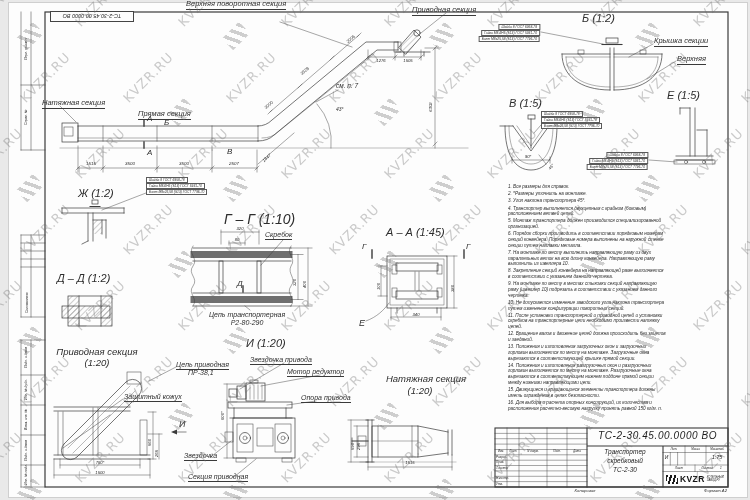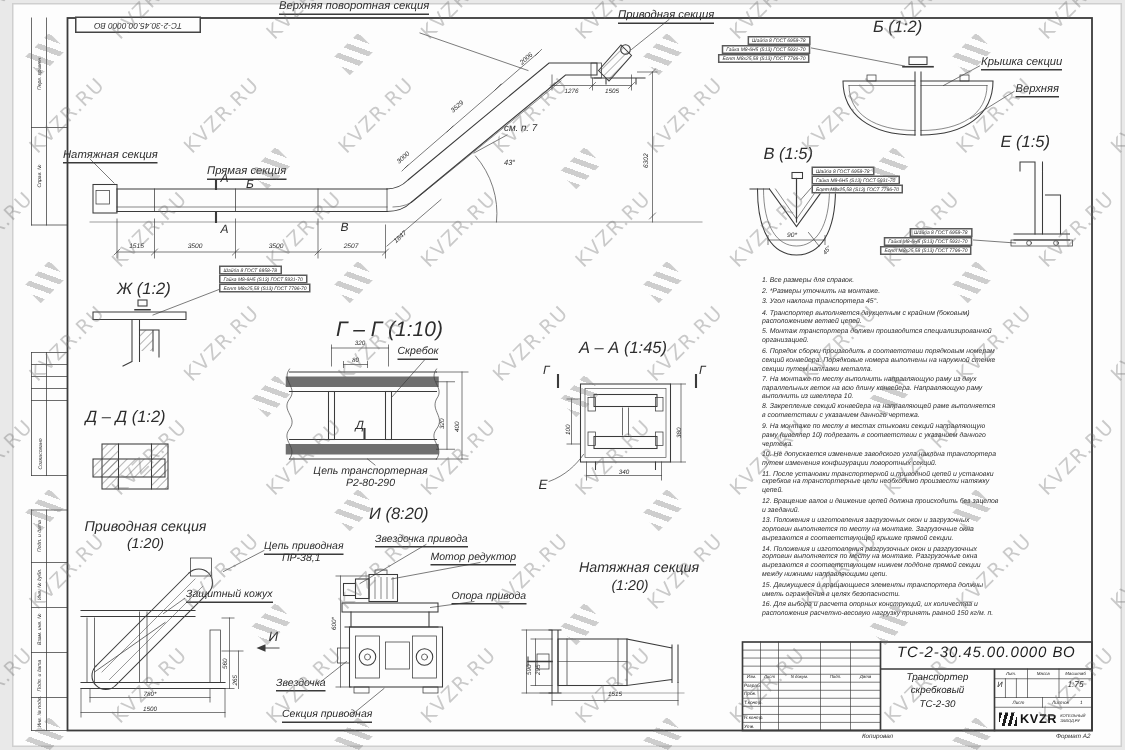--- a/index.html
+++ b/index.html
@@ -312,21 +312,21 @@
       <div class="lab" style="left: 97px; top: 347px; font-size: 9.5px; transform: translateX(-50%);">Приводная секция</div>
       <div class="lab" style="left: 97px; top: 358px; font-size: 9.5px; transform: translateX(-50%);">(1:20)</div>
       <div class="lab u" style="left: 124px; top: 393px; font-size: 7px;">Защитный кожух</div>
       <div class="lab u" style="left: 176px; top: 361px; font-size: 7px;">Цепь приводная</div>
       <div class="lab" style="left: 188px; top: 369px; font-size: 7px;">ПР-38,1</div>
       <div class="lab" style="left: 100px; top: 461px; font-size: 4.2px; transform: translateX(-50%);">780*</div>
       <div class="lab" style="left: 100px; top: 471px; font-size: 4.2px; transform: translateX(-50%);">1500</div>
       <div class="lab" style="left: 148px; top: 446px; font-size: 4.2px; transform-origin: 0px 0px; transform: rotate(-90deg);">560</div>
       <div class="lab" style="left: 155px; top: 457px; font-size: 4.2px; transform-origin: 0px 0px; transform: rotate(-90deg);">265</div>
       <div class="lab" style="left: 179px; top: 420px; font-size: 9px;">И</div>
-      <div class="lab" style="left: 246px; top: 338px; font-size: 11px;">И (8:20)</div>
+      <div class="lab" style="left: 246px; top: 338px; font-size: 11px;">И (1:20)</div>
       <div class="lab u" style="left: 250px; top: 356px; font-size: 7px;">Звездочка привода</div>
       <div class="lab u" style="left: 287px; top: 368px; font-size: 7px;">Мотор редуктор</div>
       <div class="lab u" style="left: 301px; top: 394px; font-size: 7px;">Опора привода</div>
       <div class="lab u" style="left: 184px; top: 452px; font-size: 7px;">Звездочка</div>
       <div class="lab u" style="left: 188px; top: 473px; font-size: 7px;">Секция приводная</div>
       <div class="lab" style="left: 221px; top: 420px; font-size: 4.2px; transform-origin: 0px 0px; transform: rotate(-90deg);">600*</div>
       <div class="lab" style="left: 426px; top: 374px; font-size: 9.5px; transform: translateX(-50%);">Натяжная секция</div>
       <div class="lab" style="left: 420px; top: 386px; font-size: 9.5px; transform: translateX(-50%);">(1:20)</div>
       <div class="lab" style="left: 410px; top: 461px; font-size: 4.2px; transform: translateX(-50%);">1515</div>
       <div class="lab" style="left: 357px; top: 450px; font-size: 4.2px; transform-origin: 0px 0px; transform: rotate(-90deg);">295</div>

